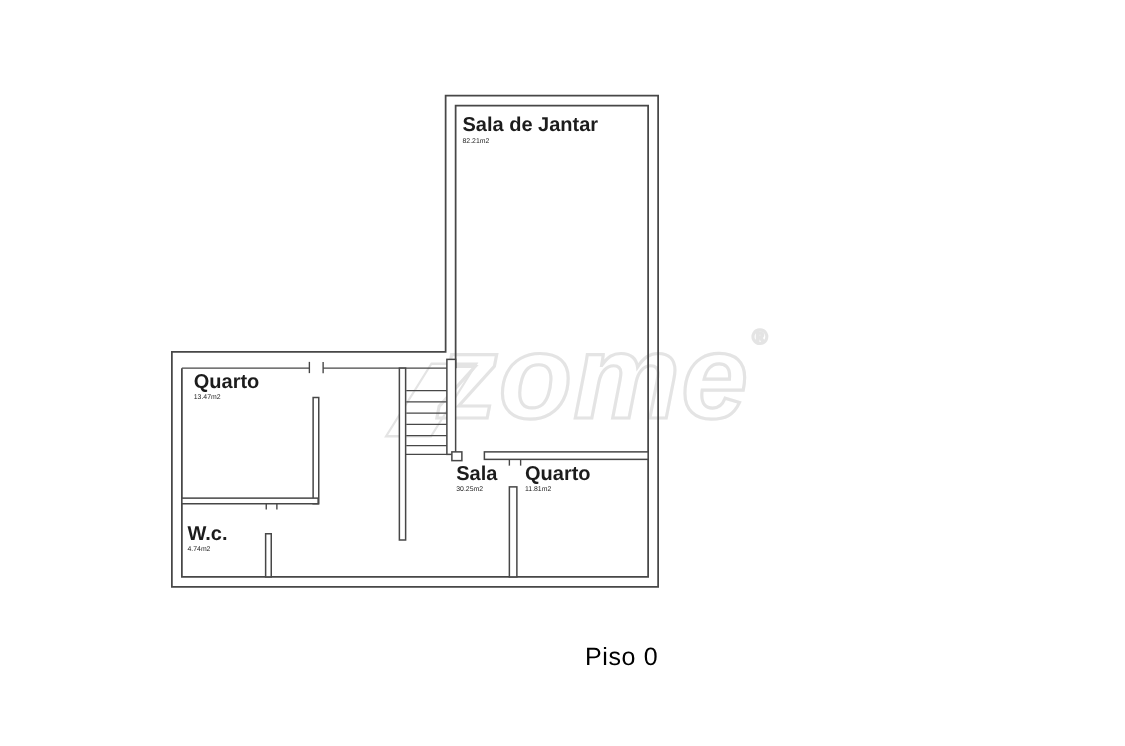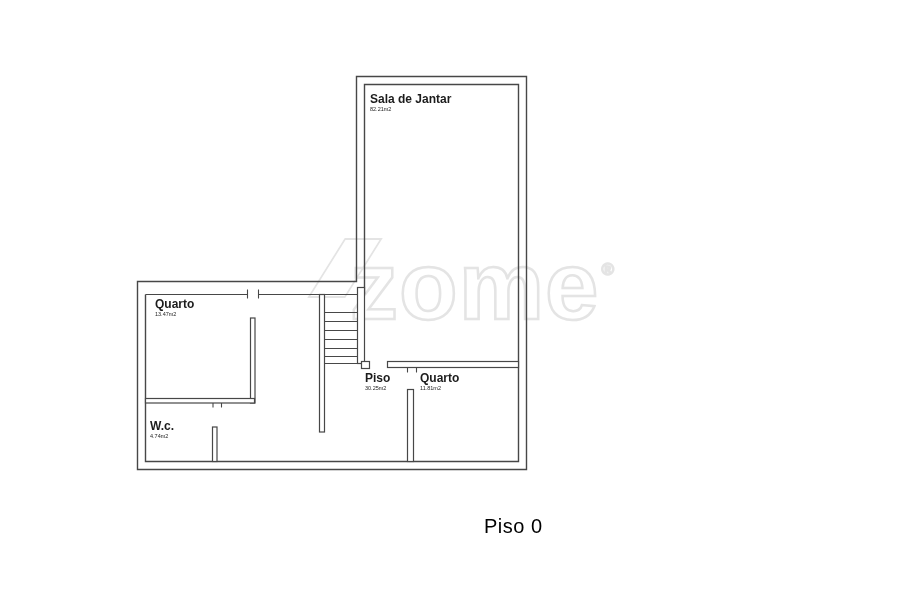--- a/index.html
+++ b/index.html
@@ -2,46 +2,46 @@
 <html><head>
 <meta charset="utf-8">
 <style>
   html,body{margin:0;padding:0;background:#fff;}
   .stage{
     position:relative;width:900px;height:597px;background:#ffffff;overflow:hidden;
     font-family:"Liberation Sans", sans-serif;
   }
   
   .watermark{
-    position:absolute;left:326px;top:238px;height:112px;display:flex;align-items:flex-start;
-    pointer-events:none;user-select:none;white-space:nowrap;
+    position:absolute;left:326px;top:238px;height:112px;display:flex;align-items:flex-end;
+    pointer-events:none;user-select:none;white-space:nowrap;font-style:italic;
   }
   .wm-mark{
     width:34px;height:56px;border:2.5px solid #e4e4e4;transform:skewX(-32deg);
     margin-right:-14px;background:transparent;
   }
   .wm-text{
     font-size:96px;font-weight:bold;letter-spacing:1px;color:transparent;
     -webkit-text-stroke:2.5px #e4e4e4;line-height:1;
   }
   .wm-reg{
     font-size:17px;color:transparent;-webkit-text-stroke:1.5px #e4e4e4;
     align-self:flex-start;margin-top:22px;margin-left:2px;font-weight:bold;
   }
   
   svg.plan{position:absolute;left:0;top:0;}
   .outline{fill:none;stroke:#474747;stroke-width:1.4;}
   .w{fill:#ffffff;stroke:#474747;stroke-width:1.2;}
   .ln{stroke:#474747;stroke-width:1.1;}
   
   .room-label{position:absolute;color:#1c1c1c;line-height:1.05;white-space:nowrap;}
-  .room-name{font-size:12px;font-weight:bold;}
+  .room-name{font-size:16px;font-weight:bold;}
   .room-area{font-size:5.5px;margin-top:1.5px;}
   .floor-title{
-    position:absolute;left:484px;top:515px;font-size:20px;color:#000;
+    position:absolute;left:468px;top:515px;font-size:20px;color:#000;
     letter-spacing:0.5px;
   }
 </style>
 </head>
 <body>
 
 <div class="stage">
 
   <div class="watermark">
     <div class="wm-mark"></div>
@@ -107,21 +107,21 @@
     <div class="room-name">Quarto</div>
     <div class="room-area">13.47m2</div>
   </div>
 
   <div class="room-label" style="left:150px;top:420px">
     <div class="room-name">W.c.</div>
     <div class="room-area">4.74m2</div>
   </div>
 
   <div class="room-label" style="left:365px;top:372px">
-    <div class="room-name">Piso</div>
+    <div class="room-name">Sala</div>
     <div class="room-area">30.25m2</div>
   </div>
 
   <div class="room-label" style="left:420px;top:372px">
     <div class="room-name">Quarto</div>
     <div class="room-area">11.81m2</div>
   </div>
 
   <div class="floor-title">Piso 0</div>
 

